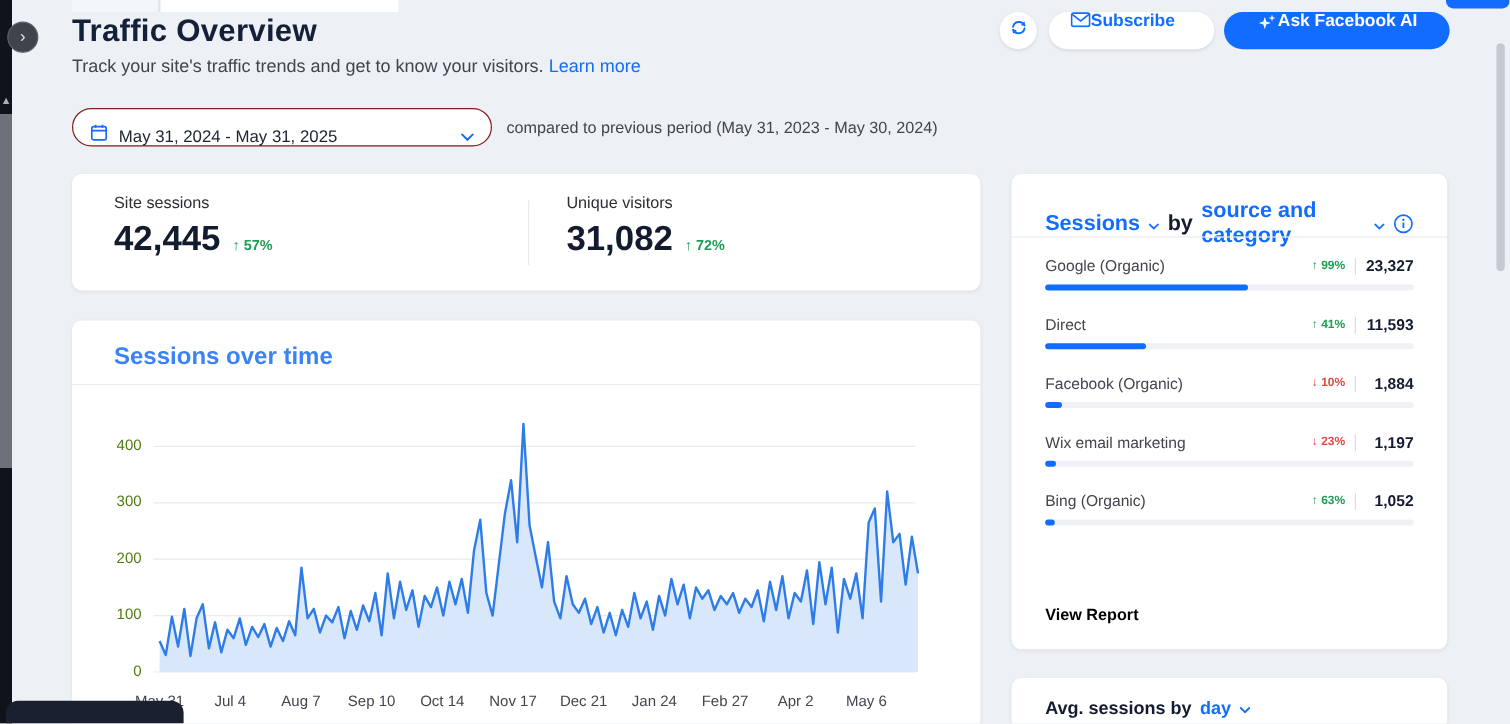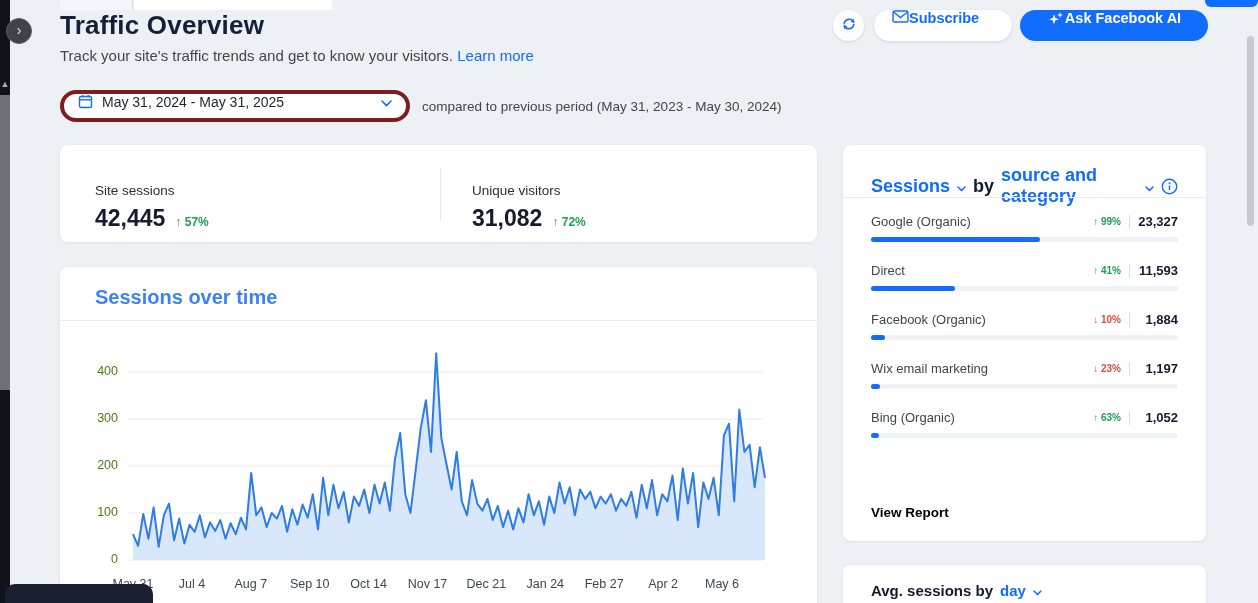--- a/index.html
+++ b/index.html
@@ -24,36 +24,36 @@
   .link { color:#116dff; text-decoration:none; cursor:pointer; }
 
   .icon-btn { position:absolute; width:31px; height:31px; border-radius:50%; background:#fff; top:10px;
     box-shadow:0 1px 3px rgba(22,45,61,.12); display:flex; align-items:center; justify-content:center; cursor:pointer; }
   .pill { position:absolute; top:10px; height:31px; border-radius:16px; display:flex; align-items:flex-start; gap:0;
     font-size:14.5px; font-weight:600; padding:0 18px; cursor:pointer; }
   .pill.white { background:#fff; color:#116dff; box-shadow:0 1px 3px rgba(22,45,61,.12); }
   .pill.blue { background:#116dff; color:#fff; }
 
   
-  .date-pill { position:absolute; left:60px; top:90px; width:350px; height:32px; background:#fff; border:4px solid #7f1d1d;
-    border-radius:16px; display:flex; align-items:flex-start; padding:0 14px; gap:9px; font-size:14px; color:#1c2333; cursor:pointer; }
+  .date-pill { position:absolute; left:60px; top:90px; width:350px; height:32px; background:#fff; border:1px solid #7f1d1d;
+    border-radius:16px; display:flex; align-items:flex-end; padding:0 14px; gap:9px; font-size:14px; color:#1c2333; cursor:pointer; }
   .date-pill .spacer { flex:1; }
   .compare-note { position:absolute; left:422px; top:99px; font-size:13.5px; color:#42454f; }
 
   .card { position:absolute; background:#fff; border-radius:8px; box-shadow:0 1px 3px rgba(22,45,61,.07); }
   #kpi-card { left:60px; top:145px; width:757px; height:97px; }
   #chart-card { left:60px; top:267px; width:757px; height:356px; }
   #sources-card { left:843px; top:145px; width:363px; height:396px; }
   #avg-card { left:843px; top:565px; width:363px; height:60px; }
 
   
-  .kpi { position:absolute; top:38px; }
+  .kpi { position:absolute; top:16px; }
   .kpi-label { font-size:13.5px; color:#2b2e36; margin-bottom:7px; }
   .kpi-value-row { display:flex; align-items:baseline; gap:10px; }
-  .kpi-value { font-size:23px; font-weight:700; color:#131b2f; }
+  .kpi-value { font-size:29px; font-weight:700; color:#131b2f; }
   .delta { font-size:12px; font-weight:700; }
   .delta.up { color:#1e9e53; }
   .kpi-divider { position:absolute; left:380px; top:22px; width:1px; height:54px; background:#e6e9ee; }
 
   
   .card-title { position:absolute; left:35px; top:19px; font-size:20px; font-weight:700; color:#3b82f6; }
   .card-hdivider { position:absolute; left:0; top:53px; width:100%; height:1px; background:#e9ecf0; }
   #line-chart-svg { position:absolute; left:0; top:53px; }
   .y-tick { position:absolute; width:40px; left:18px; text-align:right; font-size:12.5px; color:#4d7c0f; }
   .x-tick { position:absolute; width:60px; top:310px; text-align:center; font-size:12.5px; color:#42454f; }

